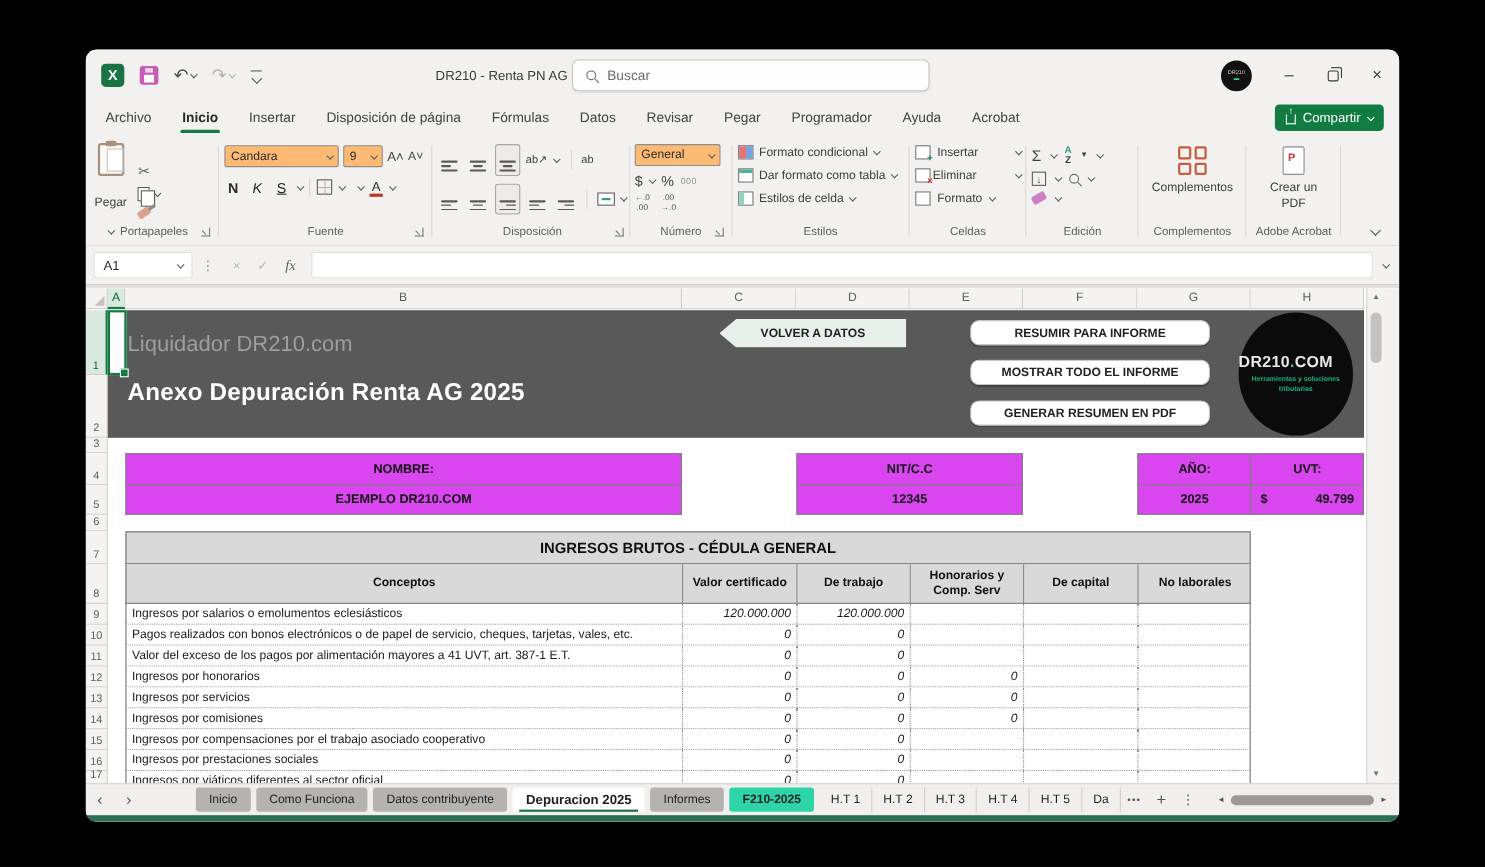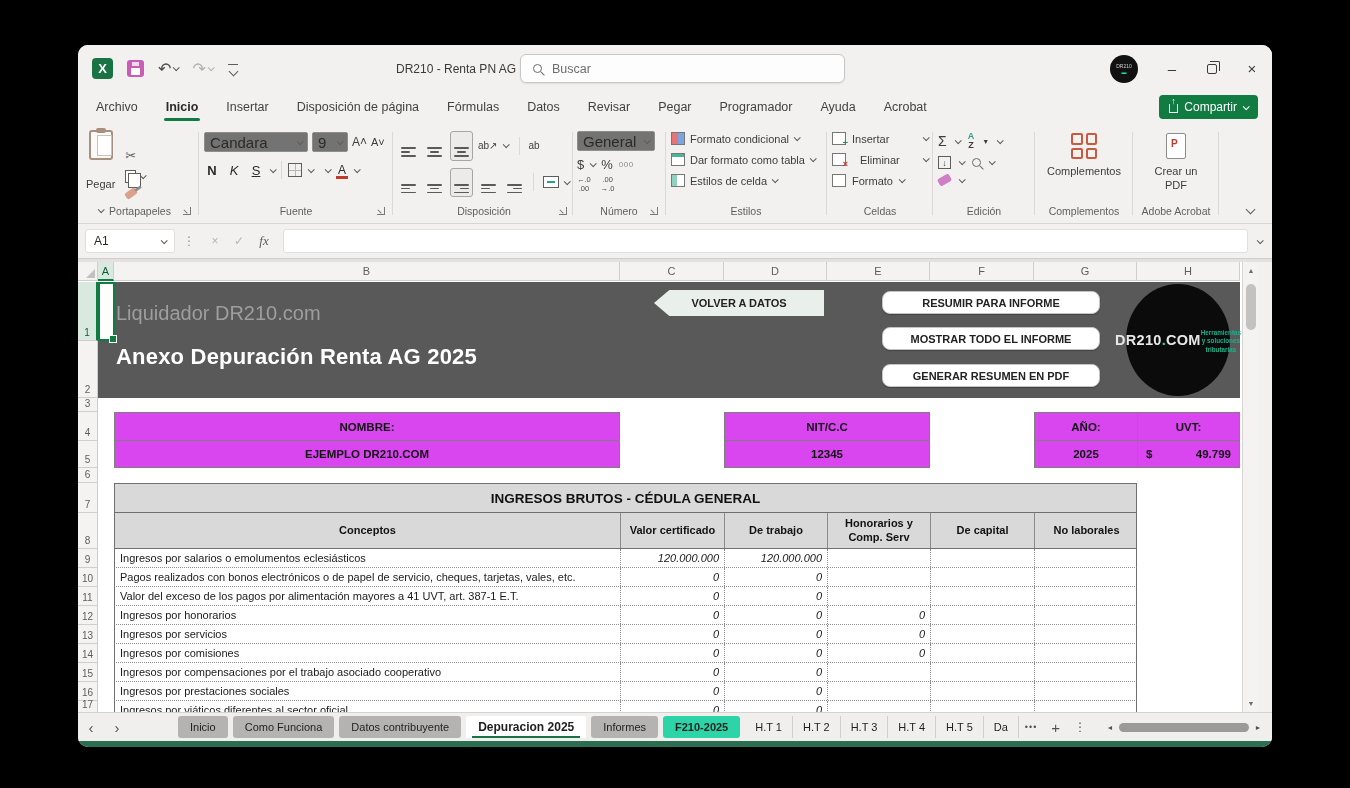--- a/index.html
+++ b/index.html
@@ -44,21 +44,21 @@
 
   
   .ribbon { position:relative; height:102px; background:#f3f1f0; border-bottom:1px solid #d8d5d3; }
   .rgroup { position:absolute; top:6px; bottom:4px; display:flex; flex-direction:column; }
   .rdiv { position:absolute; top:10px; bottom:8px; width:1px; background:#dbd8d6; }
   .glabel { position:absolute; bottom:2px; left:0; right:0; text-align:center; font-size:10.5px; color:#605e5c; }
   .lnch { position:absolute; bottom:4px; right:3px; width:8px; height:8px; border-right:1.3px solid #7a7876; border-bottom:1.3px solid #7a7876; }
   .lnch::before { content:""; position:absolute; right:2px; bottom:2px; width:5px; height:1.2px; background:#7a7876; transform:rotate(45deg); }
   .rrow { display:flex; align-items:center; }
   .rbtn-lbl { font-size:11px; color:#3f3d3b; }
-  .combob { height:20px; border:1px solid #8f8d8b; border-radius:2px; background:#737373; display:flex; align-items:center; justify-content:space-between; padding:0 5px; font-size:15px; color:#2b2a28; }
+  .combob { height:20px; border:1px solid #8f8d8b; border-radius:2px; background:#fdba74; display:flex; align-items:center; justify-content:space-between; padding:0 5px; font-size:11px; color:#2b2a28; }
   .clipboard { width:24px; height:30px; border:2px solid #a98f7e; border-radius:3px; background:#fbfaf9; position:relative; }
   .clipboard::before { content:""; position:absolute; left:5px; top:-4px; width:10px; height:5px; background:#a98f7e; border-radius:2px; }
   .clipboard::after { content:""; position:absolute; left:6px; top:3px; width:13px; height:19px; background:#fff; border:1px solid #c9c2bc; }
   .copy-ico { width:11px; height:13px; border:1.2px solid #5f5d5b; background:#fff; position:relative; }
   .copy-ico::before { content:""; position:absolute; left:2px; top:2px; width:11px; height:13px; border:1.2px solid #5f5d5b; background:#fff; }
   .brush-ico { width:12px; height:7px; background:#d8a38a; border-radius:2px; position:relative; transform:rotate(-35deg); }
   .brush-ico::after { content:""; position:absolute; right:-6px; top:2px; width:7px; height:3px; background:#8f8d8b; }
   .fmt-letter { font-size:13px; color:#2b2a28; width:16px; text-align:center; }
   .border-ico { width:14px; height:14px; border:1.2px solid #5f5d5b; position:relative; }
   .border-ico::before { content:""; position:absolute; left:50%; top:0; bottom:0; width:1px; background:#b9b7b5; }
@@ -110,21 +110,21 @@
   .colhdr.hl { background:#d9e9e0; color:#0c5f32; border-bottom:2px solid #107c41; }
   .corner { position:absolute; left:0; top:0; width:20px; height:19px; background:#f5f3f2; border-right:1px solid #d0cecd; border-bottom:1px solid #d0cecd; }
   .corner::after { content:""; position:absolute; right:2px; bottom:2px; border-left:9px solid transparent; border-bottom:9px solid #c4c2c0; }
   .rowhdr { position:absolute; left:0; width:20px; background:#f5f3f2; border-right:1px solid #d0cecd; border-bottom:1px solid #d0cecd; font-size:10px; color:#5f5d5b; display:flex; align-items:flex-end; justify-content:center; padding-bottom:2px; }
   .rowhdr.hl { background:#d9e9e0; color:#0c5f32; border-right:2px solid #107c41; }
   .darkhdr { position:absolute; left:20px; top:20px; width:1142px; height:116px; background:#595959; }
   .brand { position:absolute; left:18px; top:20px; font-size:20px; color:#9e9e9e; }
   .sheet-title { position:absolute; left:18px; top:62px; font-size:22px; font-weight:bold; color:#fff; letter-spacing:.2px; }
   .volver { position:absolute; left:556px; top:8px; width:170px; height:26px; background:#e9efeb; clip-path:polygon(9% 0,100% 0,100% 100%,9% 100%,0 50%); display:flex; align-items:center; justify-content:center; font-size:11px; font-weight:bold; color:#222; }
   .actbtn { position:absolute; left:784px; width:218px; height:23px; background:#fff; border:1px solid #c6c4c2; border-radius:8px; display:flex; align-items:center; justify-content:center; font-size:11px; font-weight:bold; color:#222; box-shadow:0 1px 1px rgba(0,0,0,.25); }
-  .logo { position:absolute; left:1028px; top:2px; width:104px; height:112px; background:#0b0b0b; border-radius:50%; display:flex; flex-direction:row; align-items:center; justify-content:center; }
+  .logo { position:absolute; left:1028px; top:2px; width:104px; height:112px; background:#0b0b0b; border-radius:50%; display:flex; flex-direction:column; justify-content:center; }
   .logo-name { color:#e8e8e8; font-weight:bold; font-size:14.5px; letter-spacing:.3px; }
   .logo-name b { color:#2bd5a9; }
   .logo-tag { color:#19b28b; font-size:6.3px; font-weight:bold; text-align:center; line-height:1.3; margin-top:3px; }
   .selcell { position:absolute; left:20px; top:20px; width:17px; height:59px; background:#fdfdfd; border:2px solid #107c41; }
   .selcell::after { content:""; position:absolute; right:-4px; bottom:-4px; width:6px; height:6px; background:#107c41; border:1px solid #fff; }
   .gbox { position:absolute; background:#d946ef; border:1px solid #7f7f7f; display:flex; align-items:center; justify-content:center; font-size:11.5px; color:#111; }
   .gbox.bold { font-weight:bold; }
   .tbl-title { position:absolute; left:36px; top:221px; width:1023px; height:30px; background:#d9d9d9; border:1px solid #6f6f6f; display:flex; align-items:center; justify-content:center; font-size:13.5px; font-weight:bold; color:#111; }
   .tbl-head { position:absolute; left:36px; top:251px; width:1023px; height:36px; display:flex; border:1px solid #6f6f6f; border-top:none; background:#d9d9d9; }
   .tbl-head span { display:flex; align-items:center; justify-content:center; text-align:center; font-size:11px; font-weight:bold; color:#111; border-right:1px solid #8a8a8a; line-height:1.25; padding:0 4px; }
@@ -368,21 +368,21 @@
 
     <div class="rgroup" style="left:754px; width:96px;">
       <div class="rrow" style="gap:6px; margin-top:4px; justify-content:space-between;">
         <span style="display:flex; align-items:center; gap:6px;">
             <span class="cell-ico ci-ins"></span>
             <span class="rbtn-lbl">Insertar</span>
           </span>
           <span class="chev"></span>
       </div>
       <div class="rrow" style="gap:6px; margin-top:8px; justify-content:space-between;">
-        <span style="display:flex; align-items:center; gap:14px;">
+        <span style="display:flex; align-items:center; gap:2px;">
             <span class="cell-ico ci-del"></span>
             <span class="rbtn-lbl">Eliminar</span>
           </span>
           <span class="chev"></span>
       </div>
       <div class="rrow" style="gap:6px; margin-top:8px;">
         <span class="cell-ico"></span>
           <span class="rbtn-lbl">Formato</span>
           <span class="chev"></span>
       </div>

